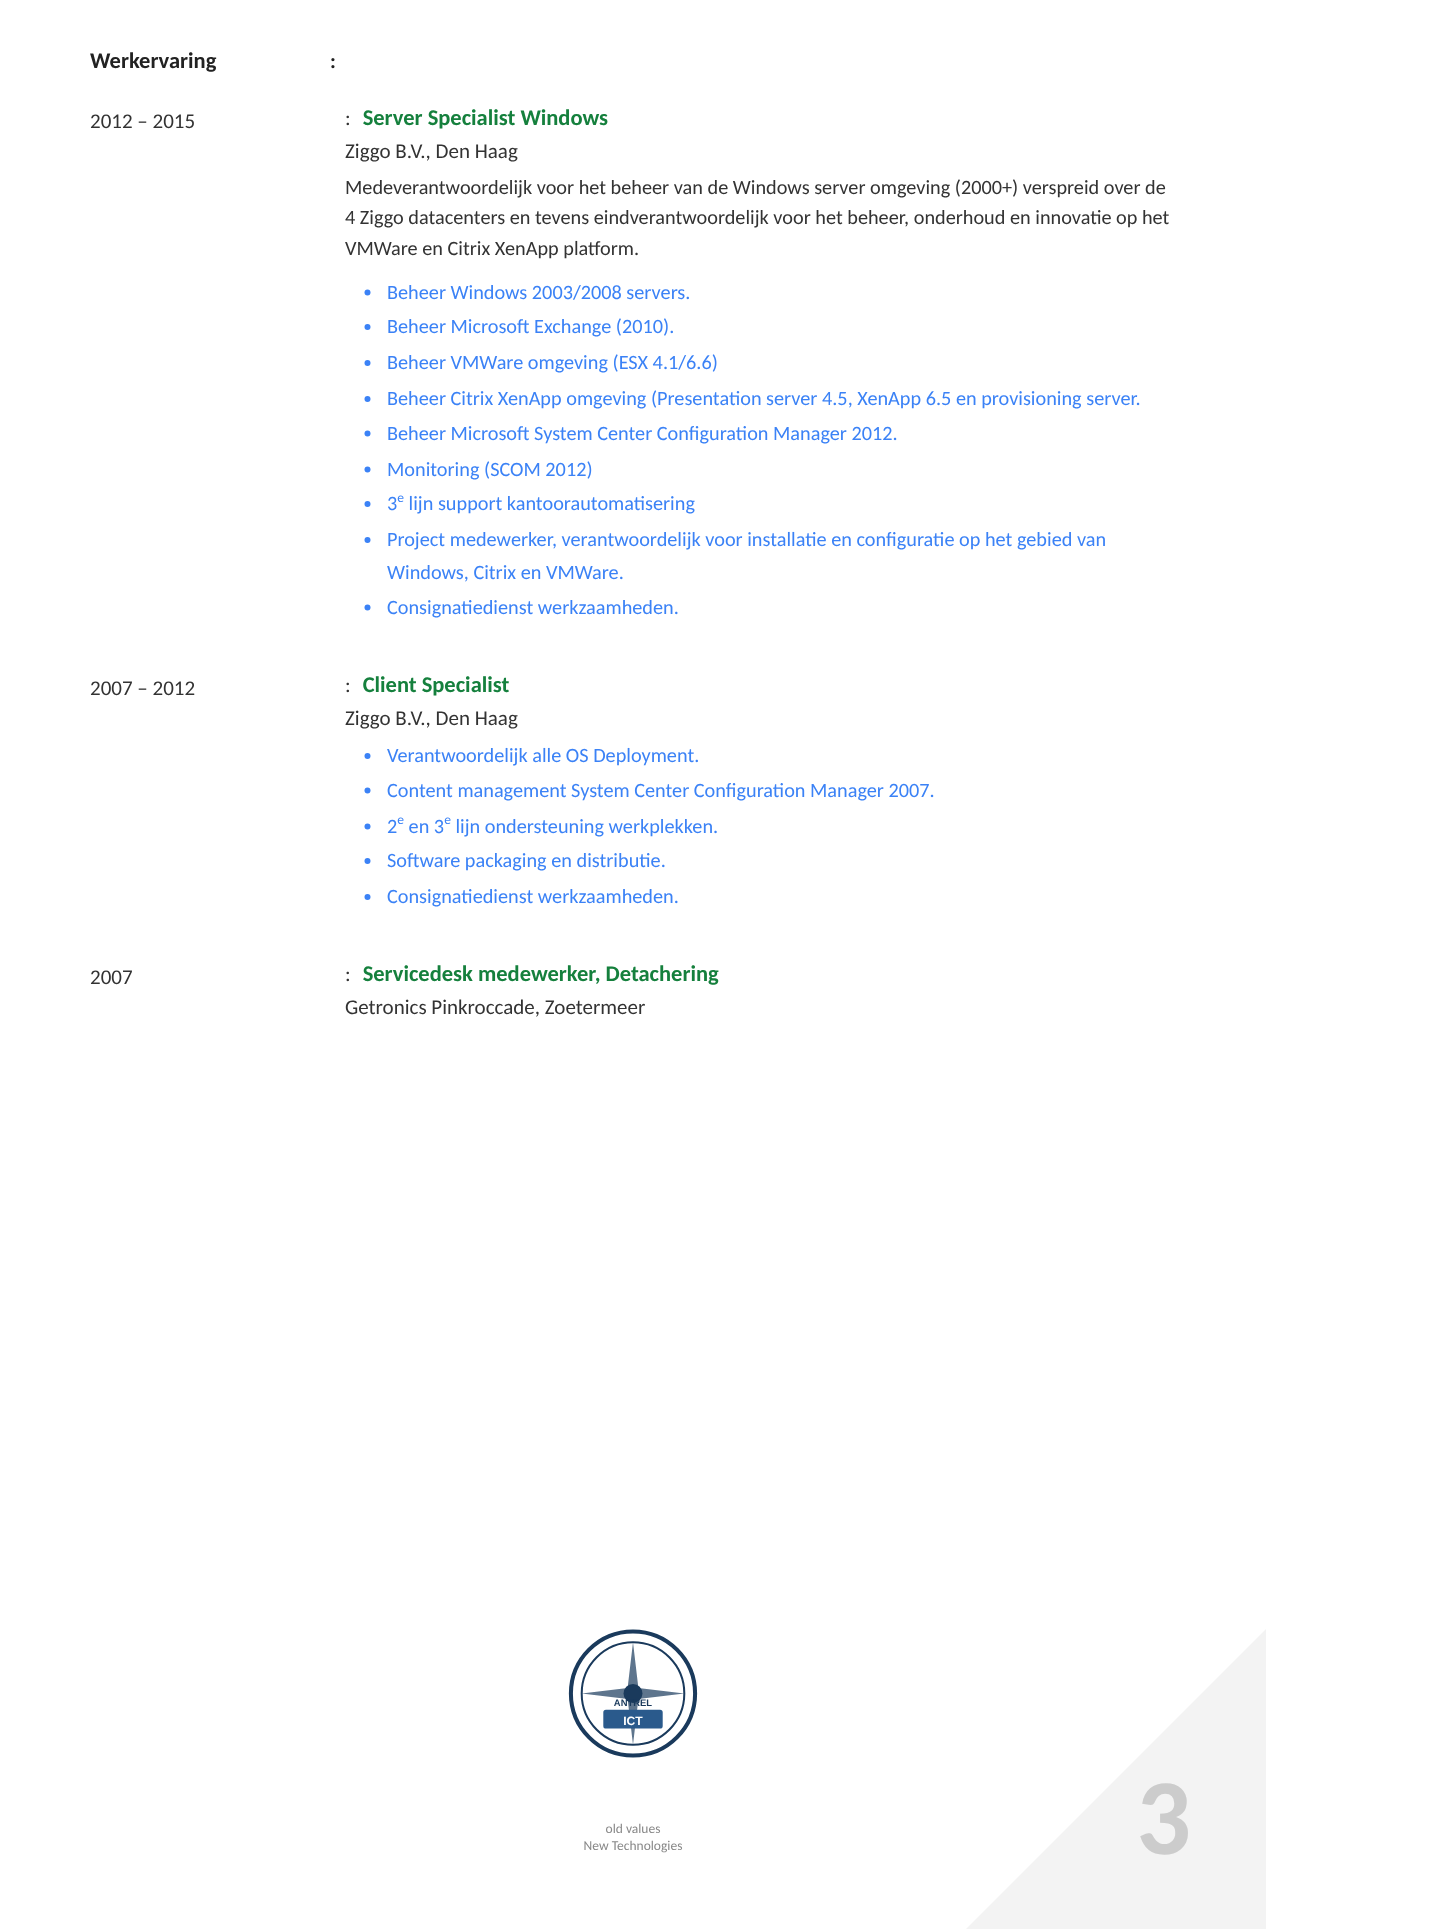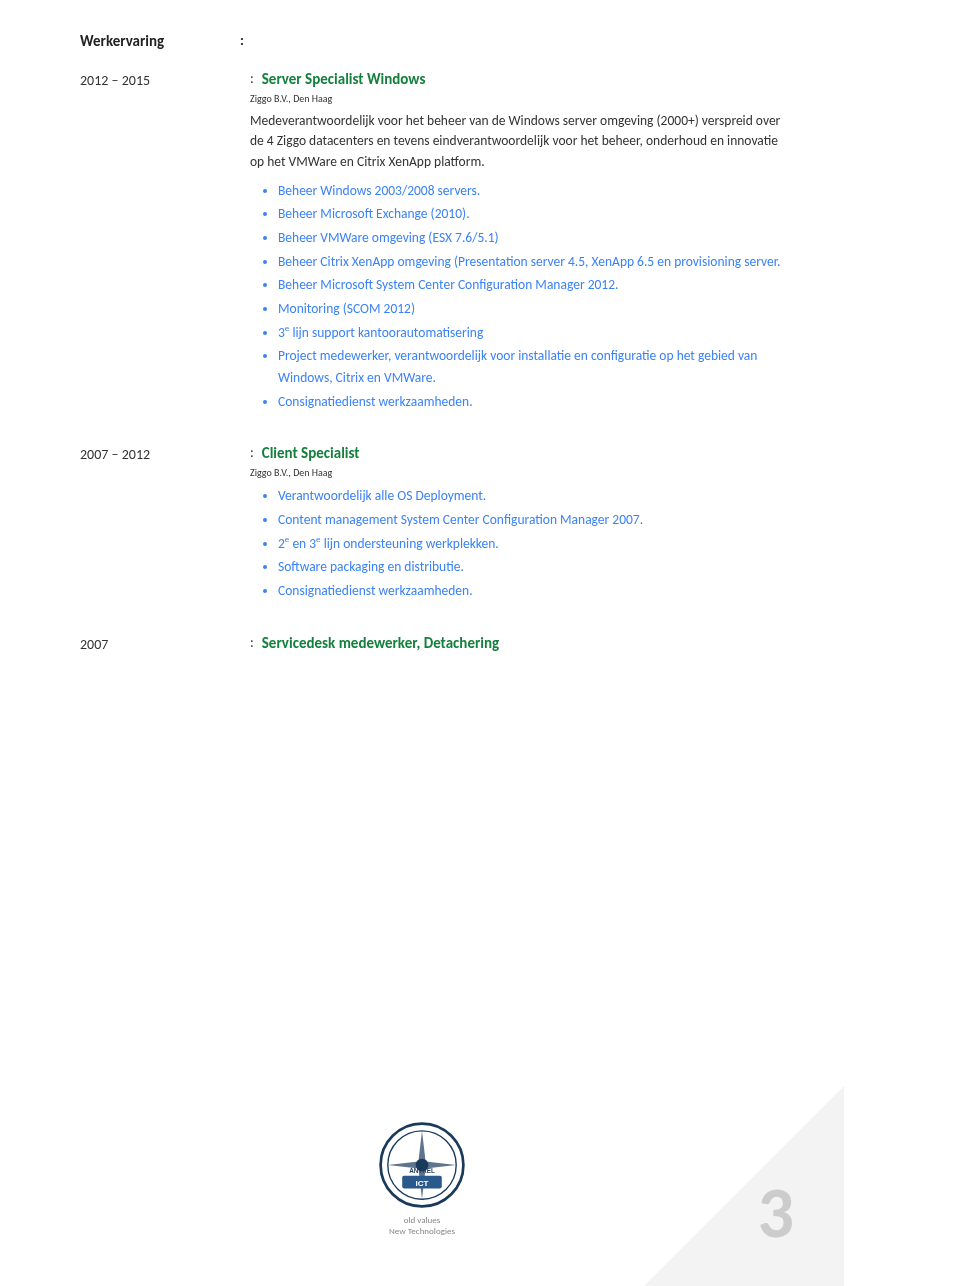--- a/index.html
+++ b/index.html
@@ -11,21 +11,21 @@
       color: #222222;
       width: 960px;
       min-height: 1286px;
       position: relative;
       overflow: hidden;
     }
 
     .page-container {
       width: 844px;
       min-height: 1286px;
-      padding: 30px 60px 40px 80px;
+      padding: 30px 60px 40px 60px;
       position: relative;
     }
 
     
     .deco-triangle {
       position: absolute;
       bottom: 0;
       right: 0;
       width: 0;
       height: 0;
@@ -48,20 +48,21 @@
 
     
     .logo-container {
       position: absolute;
       bottom: 50px;
       left: 50%;
       transform: translateX(-50%);
       display: flex;
       flex-direction: column;
       align-items: center;
+      gap: 36px;
     }
 
     .logo-circle {
       width: 90px;
       height: 90px;
     }
 
     
     .section {
       display: flex;
@@ -96,21 +97,21 @@
       font-weight: normal;
     }
 
     .job-title {
       font-weight: bold;
       font-size: 15px;
       color: #15803d;
     }
 
     .company-line {
-      font-size: 10px;
+      font-size: 14px;
       color: #333;
       margin-bottom: 6px;
     }
 
     .description-text {
       font-size: 13.5px;
       color: #333;
       line-height: 1.5;
       margin-bottom: 8px;
     }
@@ -175,21 +176,21 @@
     <div class="section-right">
       <div class="section-header">
         <span class="section-colon">:</span>
         <span class="job-title">Server Specialist Windows</span>
       </div>
       <div class="company-line">Ziggo B.V., Den Haag</div>
       <div class="description-text">Medeverantwoordelijk voor het beheer van de Windows server omgeving (2000+) verspreid over de 4 Ziggo datacenters en tevens eindverantwoordelijk voor het beheer, onderhoud en innovatie op het VMWare en Citrix XenApp platform.</div>
       <ul class="bullet-list">
         <li>Beheer Windows 2003/2008 servers.</li>
         <li>Beheer Microsoft Exchange (2010).</li>
-        <li>Beheer VMWare omgeving (ESX 7.6/5.1)</li>
+        <li>Beheer VMWare omgeving (ESX 4.1/6.6)</li>
         <li>Beheer Citrix XenApp omgeving (Presentation server 4.5, XenApp 6.5 en provisioning server.</li>
         <li>Beheer Microsoft System Center Configuration Manager 2012.</li>
         <li>Monitoring (SCOM 2012)</li>
         <li>3<sup>e</sup> lijn support kantoorautomatisering</li>
         <li>Project medewerker, verantwoordelijk voor installatie en configuratie op het gebied van Windows, Citrix en VMWare.</li>
         <li>Consignatiedienst werkzaamheden.</li>
       </ul>
     </div>
   </div>
 
@@ -215,20 +216,21 @@
 
   <div class="section">
     <div class="section-left">
       <span class="year-label">2007</span>
     </div>
     <div class="section-right">
       <div class="section-header">
         <span class="section-colon">:</span>
         <span class="job-title">Servicedesk medewerker, Detachering</span>
       </div>
+      <div class="company-line">Getronics Pinkroccade, Zoetermeer</div>
     </div>
   </div>
 
   <div class="logo-container">
     <svg class="logo-circle" viewBox="0 0 100 100" xmlns="http://www.w3.org/2000/svg">
 
       <circle cx="50" cy="50" r="46" fill="none" stroke="#1a3a5c" stroke-width="3"></circle>
 
       <circle cx="50" cy="50" r="38" fill="none" stroke="#1a3a5c" stroke-width="1.5"></circle>
 

